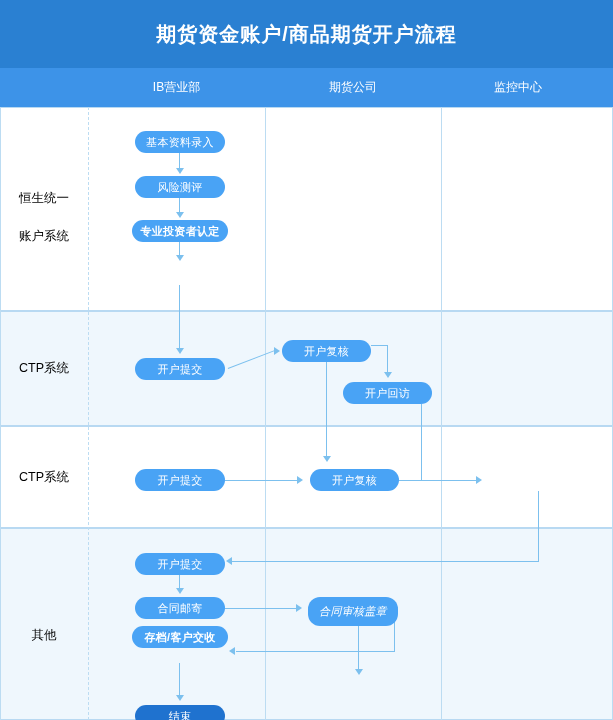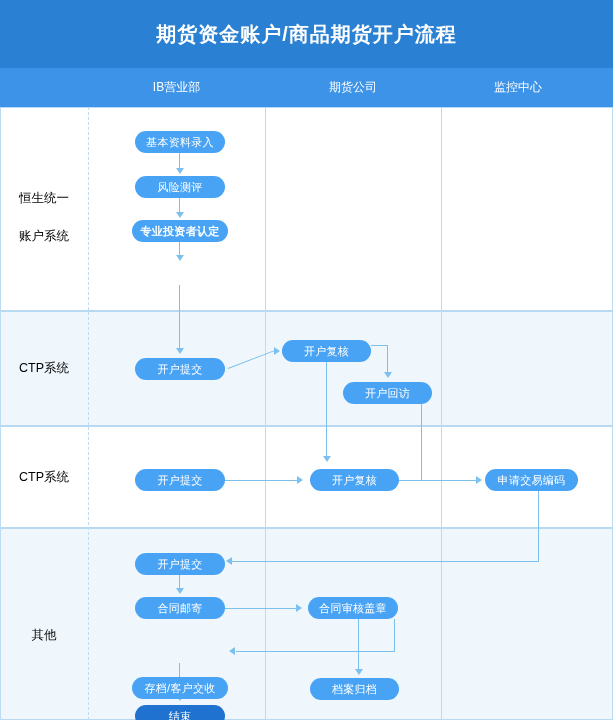--- a/index.html
+++ b/index.html
@@ -217,22 +217,20 @@
   <div class="node" style="left:135px;top:131px;width:90px;height:22px;">基本资料录入</div>
   <div class="node" style="left:135px;top:176px;width:90px;height:22px;">风险测评</div>
   <div class="node" style="left:132px;top:220px;width:96px;height:22px;font-weight:bold;">专业投资者认定</div>
 
   <div class="node" style="left:135px;top:358px;width:90px;height:22px;">开户提交</div>
   <div class="node" style="left:282px;top:340px;width:89px;height:22px;">开户复核</div>
   <div class="node" style="left:343px;top:382px;width:89px;height:22px;">开户回访</div>
 
   <div class="node" style="left:135px;top:469px;width:90px;height:22px;">开户提交</div>
   <div class="node" style="left:310px;top:469px;width:89px;height:22px;">开户复核</div>
-  <div class="node" style="left:485px;top:469px;width:93px;height:22px;">申请交易编码</div>
 
   <div class="node" style="left:135px;top:553px;width:90px;height:22px;">开户提交</div>
   <div class="node" style="left:135px;top:597px;width:90px;height:22px;">合同邮寄</div>
-  <div class="node" style="left:308px;top:597px;width:90px;height:22px;">合同审核盖章</div>
-  <div class="node" style="left:132px;top:677px;width:96px;height:22px;">存档/客户交收</div>
-  <div class="node" style="left:310px;top:678px;width:89px;height:22px;">档案归档</div>
+  <div class="node" style="left:308px;top:597px;width:90px;height:29px;font-style:italic;">合同审核盖章</div>
+  <div class="node" style="left:132px;top:626px;width:96px;height:22px;font-weight:bold;">存档/客户交收</div>
   <div class="node dark" style="left:135px;top:705px;width:90px;height:22px;">结束</div>
 
 </div>
 
 </body></html>

